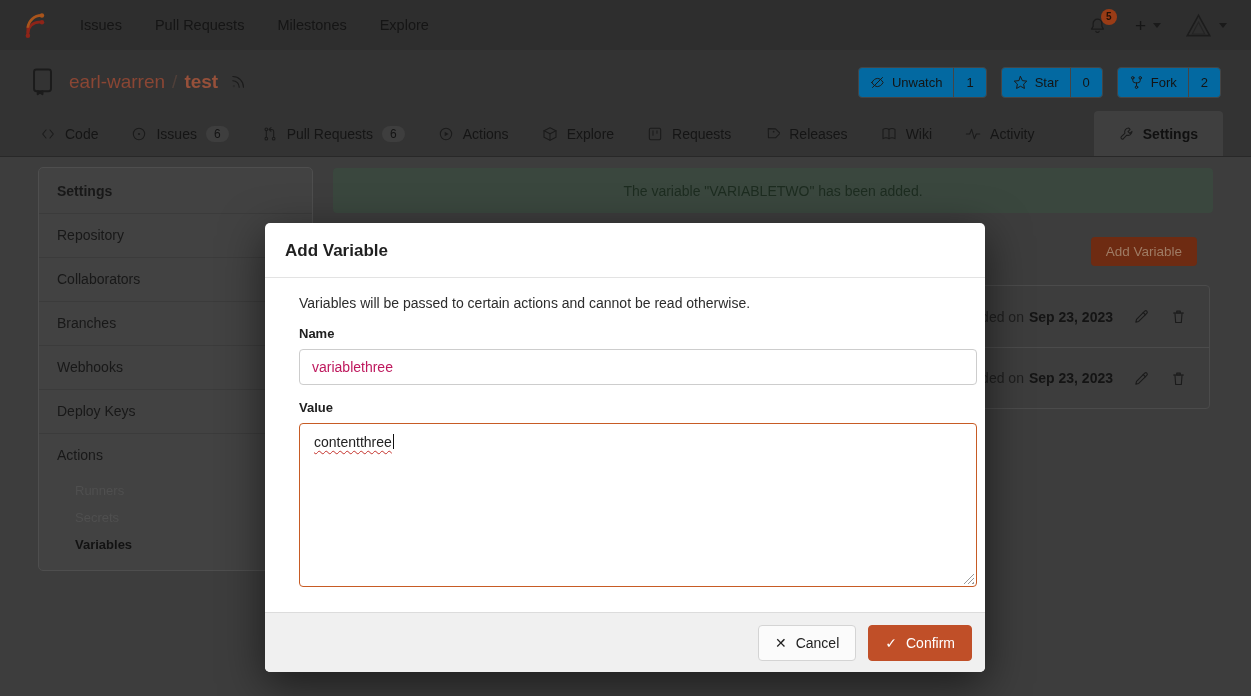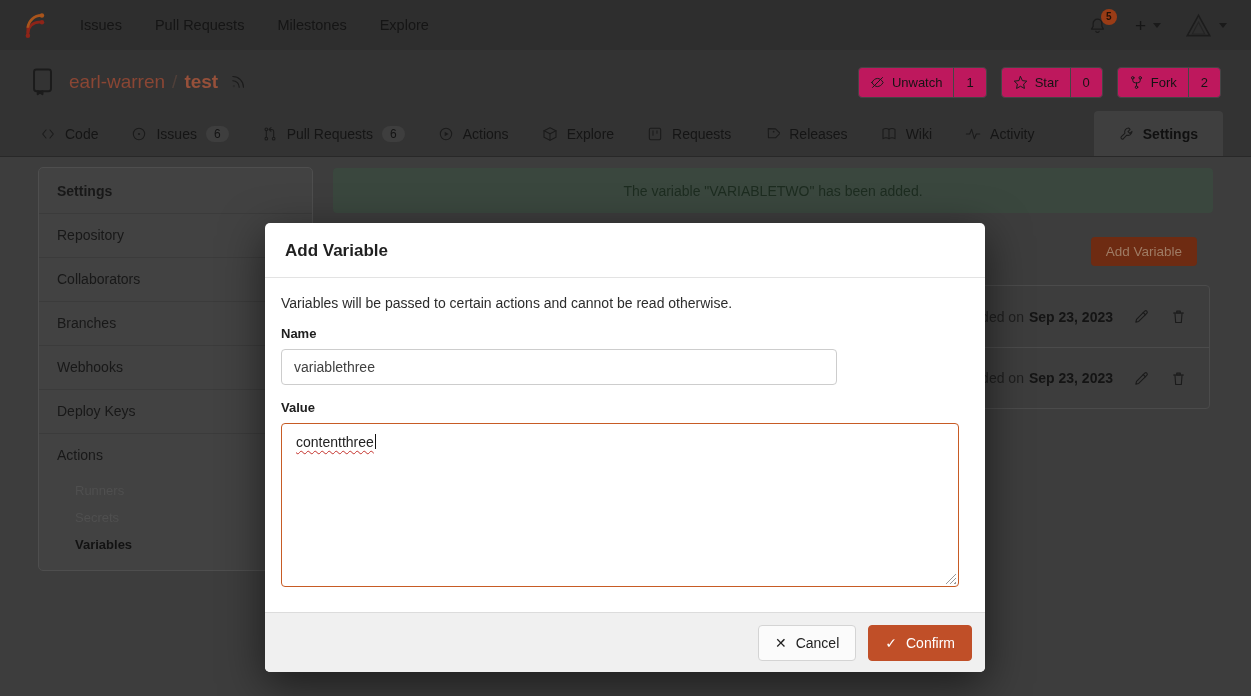--- a/index.html
+++ b/index.html
@@ -24,21 +24,21 @@
 
   
   .header-region { position:absolute; left:0; top:50px; width:1251px; height:107px;
                    background:#333333; border-bottom:1px solid #282828; }
   .repo-row { position:absolute; left:28px; top:17px; display:flex; align-items:center; gap:12px; }
   .repo-title { font-size:19px; display:flex; align-items:center; gap:7px; }
   .repo-owner { color:#8a4634; cursor:pointer; }
   .repo-sep { color:#50403a; }
   .repo-name { color:#96503a; font-weight:600; cursor:pointer; }
   .repo-actions { position:absolute; right:30px; top:17px; display:flex; gap:14px; }
-  .action-btn { display:flex; align-items:stretch; height:31px; background:#be185d;
+  .action-btn { display:flex; align-items:stretch; height:31px; background:#0369a1;
                 border:1px solid #454545; border-radius:4px; overflow:hidden; cursor:pointer; }
   .action-main { display:flex; align-items:center; gap:7px; padding:0 11px; font-size:13px; color:#141414; }
   .action-count { display:flex; align-items:center; padding:0 12px; font-size:13px; color:#141414;
                   border-left:1px solid #454545; }
   .tab-row { position:absolute; left:40px; bottom:0; height:45px; display:flex; align-items:center; gap:33px; }
   .tab { display:flex; align-items:center; gap:9px; font-size:14px; color:#151515; cursor:pointer; }
   .tab-count { background:#3e3e3e; border-radius:9px; padding:1px 8px; font-size:12px; color:#141414; }
   .tab-settings { position:absolute; right:28px; bottom:0; height:45px; background:#3f3f3f;
                   border-radius:4px 4px 0 0; display:flex; align-items:center; gap:8px;
                   padding:0 25px; font-size:14px; font-weight:600; color:#101010; cursor:pointer; }
@@ -68,25 +68,25 @@
   .var-row + .var-row { border-top:1px solid #4b4b4b; }
   .var-frag { font-size:14px; color:#1e1e1e; }
   .var-date { font-size:14px; color:#141414; font-weight:600; margin-left:5px; }
   .row-icon { margin-left:20px; cursor:pointer; }
 
   
   .modal { position:absolute; left:265px; top:223px; width:720px; height:449px; background:#ffffff;
            border-radius:5px; box-shadow:0 12px 44px rgba(0,0,0,0.55); z-index:10; }
   .modal-header { height:55px; line-height:55px; padding:0 20px; font-size:17px; font-weight:700;
                   color:#1f1f1f; border-bottom:1px solid #e3e3e3; }
-  .modal-body { padding:17px 20px 0 16px; }
+  .modal-body { padding:17px 20px 0 34px; }
   .modal-desc { font-size:14px; color:#2c2c2c; margin-bottom:15px; }
   .field-label { font-size:13px; font-weight:700; color:#202020; margin-bottom:8px; }
-  .name-input { width:556px; height:36px; border:1px solid #cdcdcd; border-radius:4px;
-                padding:0 12px; font-size:14px; color:#404040; font-family:"Liberation Sans",sans-serif;
+  .name-input { width:678px; height:36px; border:1px solid #cdcdcd; border-radius:4px;
+                padding:0 12px; font-size:14px; color:#be185d; font-family:"Liberation Sans",sans-serif;
                 outline:none; background:#fff; margin-bottom:15px; }
   .value-box { position:relative; width:678px; height:164px; border:1.5px solid #c75b24;
                border-radius:4px; padding:10px 14px; font-size:14px; color:#222; cursor:text; }
   .squiggle { text-decoration:underline wavy #c4312b; text-decoration-skip-ink:none;
               text-underline-offset:3px; text-decoration-thickness:1px; }
   .text-caret { display:inline-block; width:1.5px; height:15px; background:#111;
                 vertical-align:-2px; margin-left:1px; }
   .resize-handle { position:absolute; right:2px; bottom:2px; width:11px; height:11px;
                    background:repeating-linear-gradient(135deg, transparent, transparent 2px, #9a9a9a 2px, #9a9a9a 3px);
                    clip-path:polygon(100% 0, 100% 100%, 0 100%); cursor:nwse-resize; }

